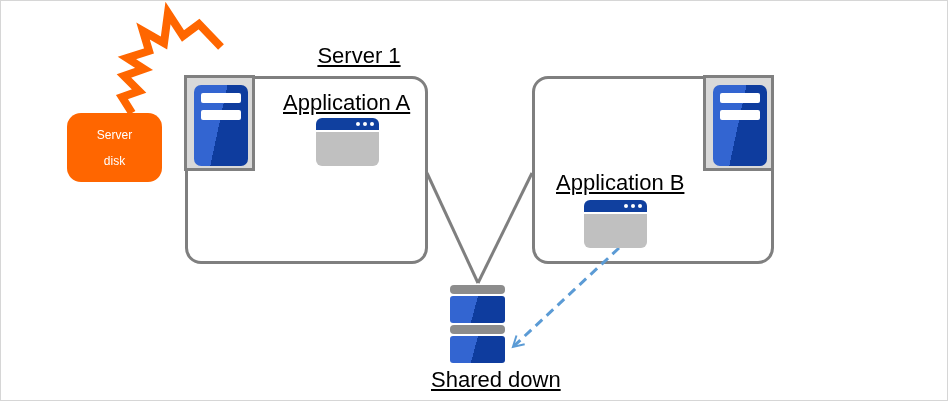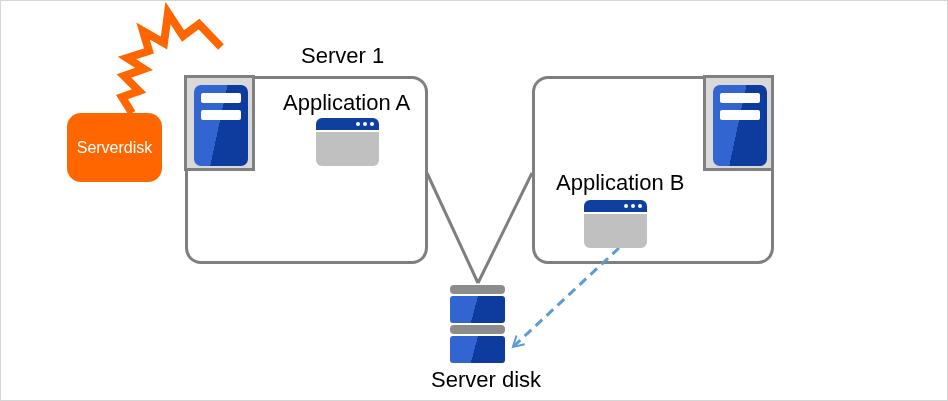--- a/index.html
+++ b/index.html
@@ -11,22 +11,22 @@
   }
   svg.overlay{position:absolute; left:0; top:0; width:946px; height:399px; pointer-events:none;}
   .vline{stroke:var(--line-gray,#7f7f7f); stroke-width:3; fill:none;}
   .dashed-arrow{stroke:var(--arrow-blue,#5b9bd5); stroke-width:3; fill:none; stroke-dasharray:9 6;}
   .lightning{position:absolute; left:106px; top:5px; width:120px; height:110px; overflow:visible;}
   .lightning polyline{fill:none; stroke:var(--orange,#ff6600); stroke-width:8; stroke-linejoin:miter; stroke-miterlimit:6; stroke-linecap:butt;}
 
   .badge{
     position:absolute; left:66px; top:112px; width:95px; height:69px;
     background:var(--orange,#ff6600); border-radius:14px;
-    display:flex; flex-direction:row; align-items:center; justify-content:center;
-    color:var(--badge-text,#fff); font-size:16px; line-height:26px;
+    display:flex; flex-direction:column; align-items:center; justify-content:center;
+    color:var(--badge-text,#fff); font-size:12px; line-height:26px;
   }
 
   .server-box{
     position:absolute; top:75px; height:188px; box-sizing:border-box;
     border:3px solid var(--line-gray,#7f7f7f); border-radius:16px; background:#fff;
   }
   .server1-box{left:184px; width:243px;}
   .server2-box{left:531px; width:242px;}
 
   .server-icon{
@@ -35,21 +35,21 @@
   }
   .server1-icon{left:183px;}
   .server2-icon{left:702px;}
   .tower{
     position:absolute; left:7px; top:7px; width:54px; height:81px; border-radius:7px;
     background:linear-gradient(102deg, var(--blue-light,#3365d1) 47%, var(--blue-dark,#0e3c9e) 47%);
   }
   .bar{position:absolute; left:7px; width:40px; height:10px; border-radius:2px; background:#fff;}
   .bar1{top:8px;} .bar2{top:25px;}
 
-  .label{position:absolute; font-size:22px; line-height:24px; text-align:left; white-space:nowrap;}
+  .label{position:absolute; font-size:22px; line-height:24px; text-align:center; white-space:nowrap;text-decoration:underline;}
   .server1-label{left:300px; top:43px; width:116px;}
   .server2-label{left:555px; top:43px; width:116px;}
   .appa-label{left:282px; top:90px; width:124px;}
   .appb-label{left:555px; top:170px; width:126px;}
   .disk-label{left:430px; top:367px; width:126px;}
 
   .window-icon{position:absolute; width:63px; border-radius:6px; overflow:hidden;}
   .appa-icon{left:315px; top:117px; height:48px;}
   .appb-icon{left:583px; top:199px; height:48px;}
   .titlebar{
@@ -127,15 +127,15 @@
     </div>
     <div class="window-body"></div>
   </div>
 
   <div class="disk">
     <div class="disk-band"></div>
     <div class="disk-blue"></div>
     <div class="disk-band"></div>
     <div class="disk-blue"></div>
   </div>
-  <div class="label disk-label">Server disk</div>
+  <div class="label disk-label">Shared down</div>
 
 </div>
 
 </body></html>

